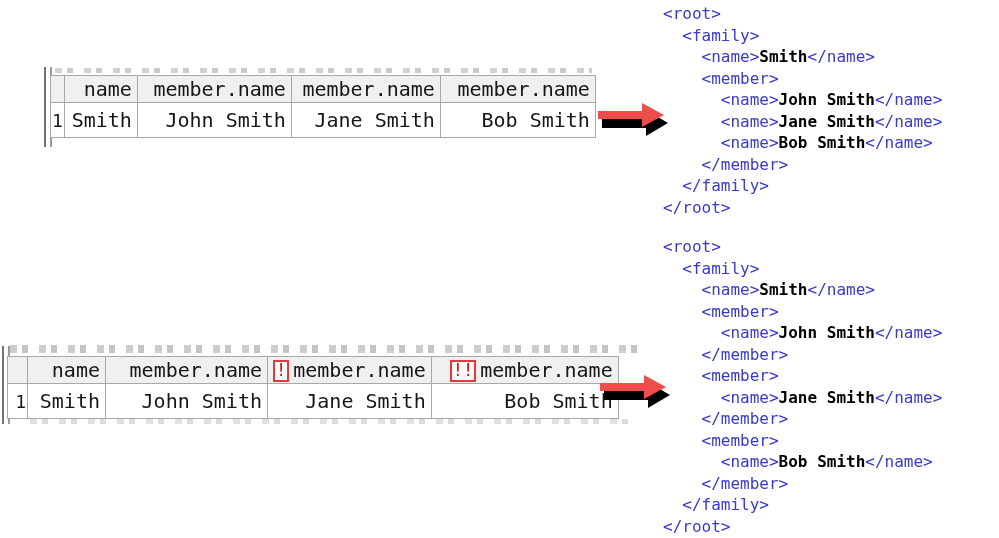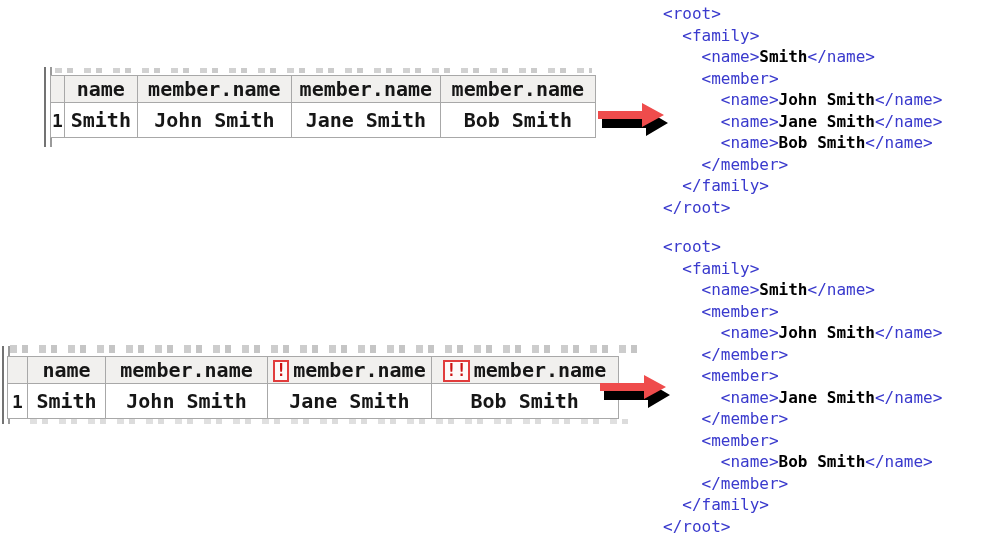--- a/index.html
+++ b/index.html
@@ -17,21 +17,21 @@
     width:999px;height:538px;position:relative;background:#ffffff;overflow:hidden;
     font-family:"DejaVu Sans Mono","Liberation Mono",monospace;
   }
   
   .grid-table{
     position:absolute;border-collapse:collapse;table-layout:fixed;
     font-size:20px;color:#161616;background:#fff;
   }
   .grid-table th,.grid-table td{
     border:1px solid var(--grid-border);
-    padding:0 5px;white-space:pre;font-weight:bold;text-align:center;overflow:hidden;margin-left:20px;
+    padding:0 5px;white-space:pre;font-weight:normal;text-align:right;overflow:hidden;margin-left:20px;
   }
   .grid-table th{background:var(--header-bg);height:26px;}
   .grid-table td{height:34px;background:#fff;}
   .rownum{text-align:center;padding:0 1px !important;font-size:18px;}
   
   .bang{
     display:inline-block;border:2px solid var(--bang-border);color:var(--bang-text);
     padding:0 1px;margin-right:4px;font-size:17px;line-height:17px;height:18px;
     vertical-align:1px;background:#fdf9f8;
   }

